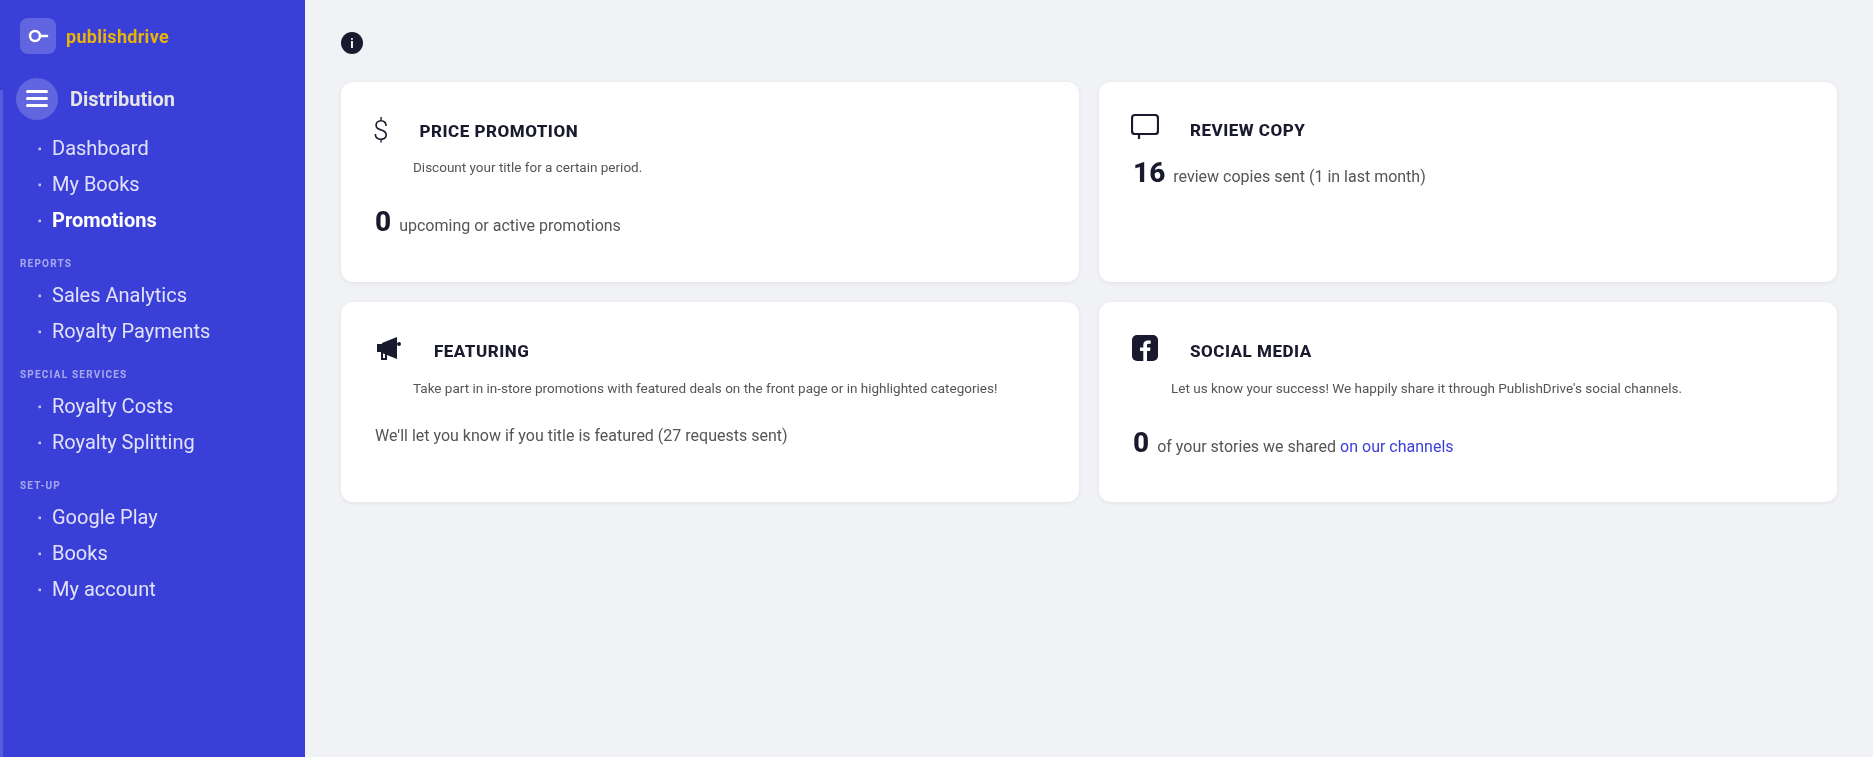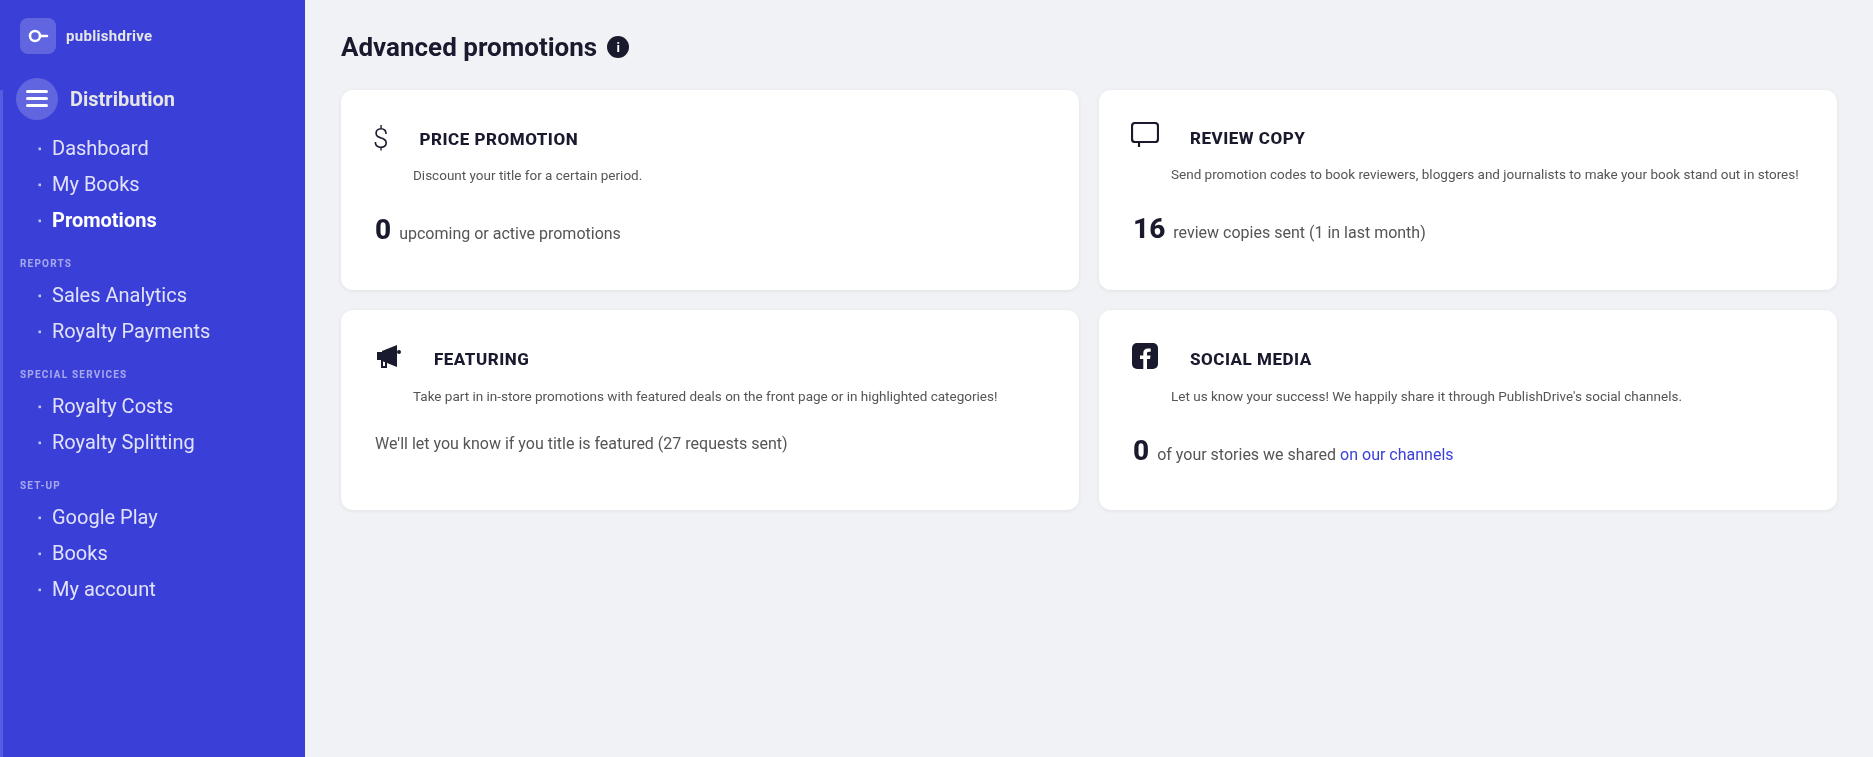--- a/index.html
+++ b/index.html
@@ -32,23 +32,23 @@
       display: flex;
       align-items: center;
       justify-content: center;
       margin-right: 10px;
       font-weight: bold;
       font-size: 18px;
       color: #fff;
     }
 
     .logo-text {
-      font-size: 15px;
-      font-weight: 700;
-      color: #e5e5e5;
+      font-size: 18px;
+      font-weight: 700;
+      color: #eab308;
       letter-spacing: 0.3px;
     }
 
     .section-header {
       display: flex;
       align-items: center;
       padding: 10px 16px 6px 16px;
       gap: 12px;
     }
 
@@ -276,21 +276,20 @@
       <a class="sidebar-nav-item">Books</a>
       <a class="sidebar-nav-item">My account</a>
     </div>
   </div>
 
 </div>
 
 <div id="main">
 
   <div id="page-title-row">
-    <h1 class="page-title">Advanced promotions</h1>
     <div class="info-icon">i</div>
   </div>
 
   <div class="promo-grid">
 
     <div class="promo-card">
       <div class="promo-card-header">
         <div class="promo-card-icon" style="font-size:28px; font-weight:300; color:#1a1a2e;">$</div>
         <span class="promo-card-title">PRICE PROMOTION</span>
       </div>
@@ -305,23 +304,20 @@
 
     <div class="promo-card">
       <div class="promo-card-header">
         <div class="promo-card-icon">
           <svg width="28" height="26" viewBox="0 0 28 26" fill="none">
             <rect x="1" y="1" width="26" height="19" rx="3" stroke="#1a1a2e" stroke-width="2.2" fill="none"></rect>
             <path d="M8 25 L8 20 L14 20" stroke="#1a1a2e" stroke-width="2.2" fill="none" stroke-linejoin="round"></path>
           </svg>
         </div>
         <span class="promo-card-title">REVIEW COPY</span>
-      </div>
-      <div class="promo-card-desc">
-        <span>Send promotion codes to book reviewers, bloggers and journalists to make your book stand out in stores!</span>
       </div>
       <div class="promo-card-stat">
         <span class="stat-number">16</span>
         <span class="stat-label">review copies sent (1 in last month)</span>
       </div>
     </div>
 
     <div class="promo-card">
       <div class="promo-card-header">
         <div class="promo-card-icon">

